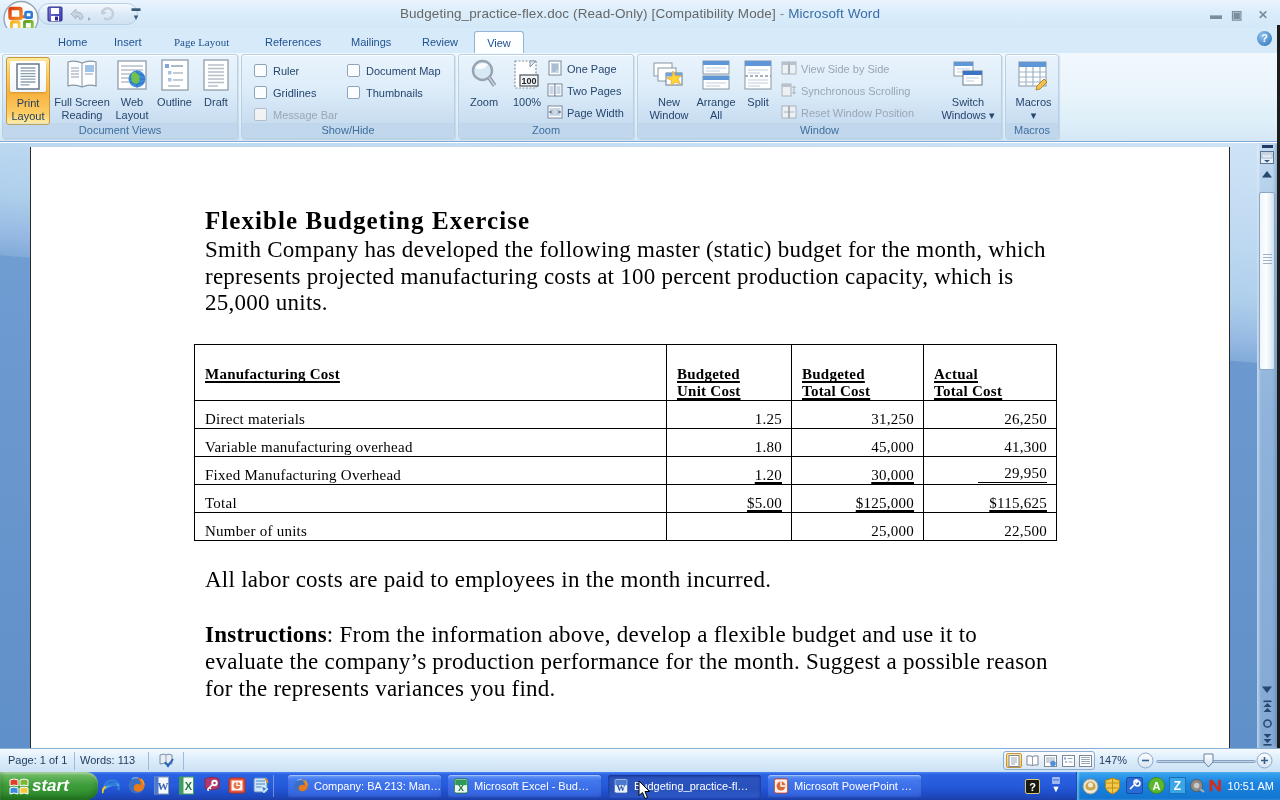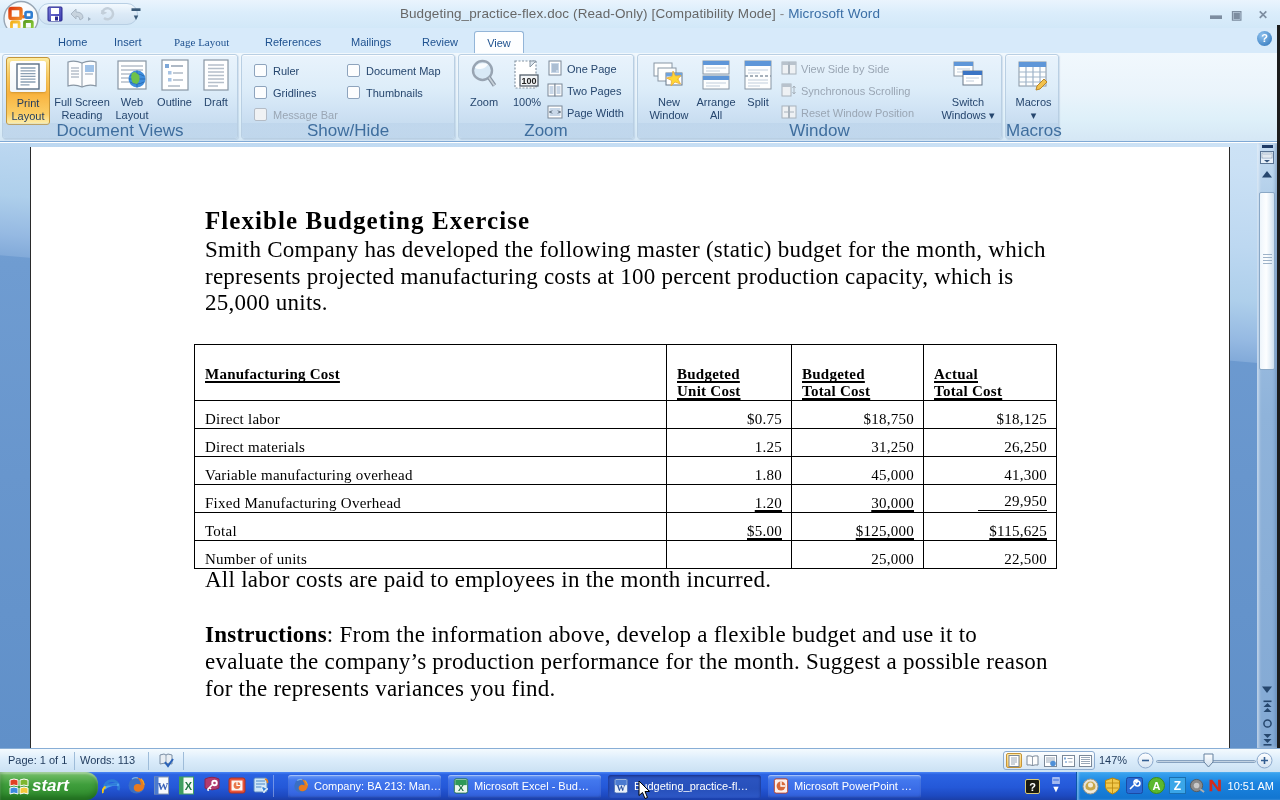--- a/index.html
+++ b/index.html
@@ -28,21 +28,21 @@
      border-radius:3px 3px 0 0; }
 
   
   #ribbon { left:0; top:53px; width:1280px; height:89px;
     background:linear-gradient(180deg,#f1f8fd 0%,#eaf4fb 45%,#def0f9 75%,#d5e7f5 100%);
     border-bottom:1px solid #7fa8d4; }
   .group { position:absolute; top:1px; height:85px; border:1px solid #b9cfe3; border-radius:3px;
      background:linear-gradient(180deg,#e9f3fc 0%,#ddedf9 40%,#cfe2f4 68%,#c8ddf0 82%,#d4e6f5 100%);
      box-shadow:inset 0 1px 0 rgba(255,255,255,.8), 1px 1px 1px rgba(120,150,190,.25); }
   .gcap { position:absolute; bottom:0; left:0; right:0; height:15px; text-align:center;
-     font-size:17px; line-height:15px; color:#3f6e9e; border-radius:0 0 3px 3px;
+     font-size:11px; line-height:15px; color:#3f6e9e; border-radius:0 0 3px 3px;
      background:linear-gradient(180deg,rgba(167,196,225,.25),rgba(167,196,225,.45)); }
   .bigbtn { position:absolute; top:2px; width:44px; height:70px; text-align:center; }
   .bigbtn svg, .bigbtn .ic { position:absolute; top:2px; left:50%; transform:translateX(-50%); }
   .bigbtn .lbl { position:absolute; top:39px; left:50%; transform:translateX(-50%);
      font-size:11px; color:#26466e; line-height:13px; white-space:nowrap; }
   .smallrow { position:absolute; height:18px; font-size:11px; color:#26466e; line-height:18px; white-space:nowrap; }
   .smallrow.gray { color:#9aa6b4; }
   .cb { display:inline-block; width:13px; height:13px; background:#fcfdfe;
      border:1px solid #8ea4bd; border-radius:2px; vertical-align:-2px; margin-right:6px; }
   .cb.gray { border-color:#b4bcc6; background:#f0f2f4; }
@@ -375,26 +375,20 @@
     <div class="ser" style="left:174px; top:143px;">25,000 units.</div>
 
     <table id="btab" style="left:163px; top:197px;">
       <tbody>
           <tr>
         <td style="width:472px; height:56px;"><span class="un" style="font-weight:bold;">Manufacturing Cost</span><br>&nbsp;</td>
         <td style="width:125px;"><span class="un" style="font-weight:bold;">Budgeted<br>Unit Cost</span></td>
         <td style="width:132px;"><span class="un" style="font-weight:bold;">Budgeted<br>Total Cost</span></td>
         <td style="width:133px;"><span class="un" style="font-weight:bold;">Actual<br>Total Cost</span></td>
       </tr>
-      <tr>
-            <td>Direct labor</td>
-            <td class="rt">$0.75</td>
-            <td class="rt">$18,750</td>
-            <td class="rt">$18,125</td>
-          </tr>
       <tr>
             <td>Direct materials</td>
             <td class="rt">1.25</td>
             <td class="rt">31,250</td>
             <td class="rt">26,250</td>
           </tr>
       <tr>
             <td>Variable manufacturing overhead</td>
             <td class="rt">1.80</td>
             <td class="rt">45,000</td>

